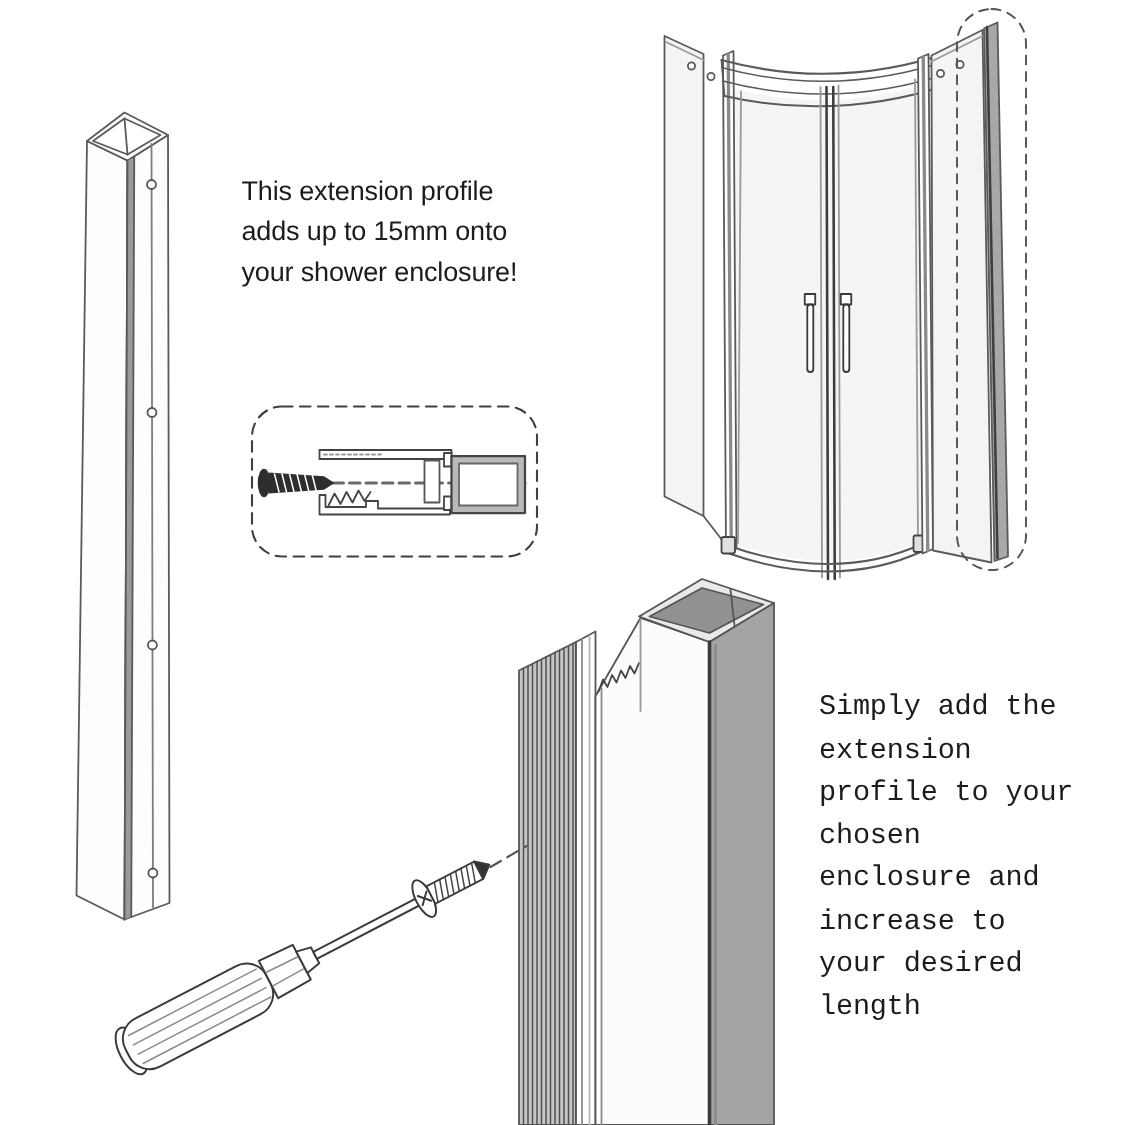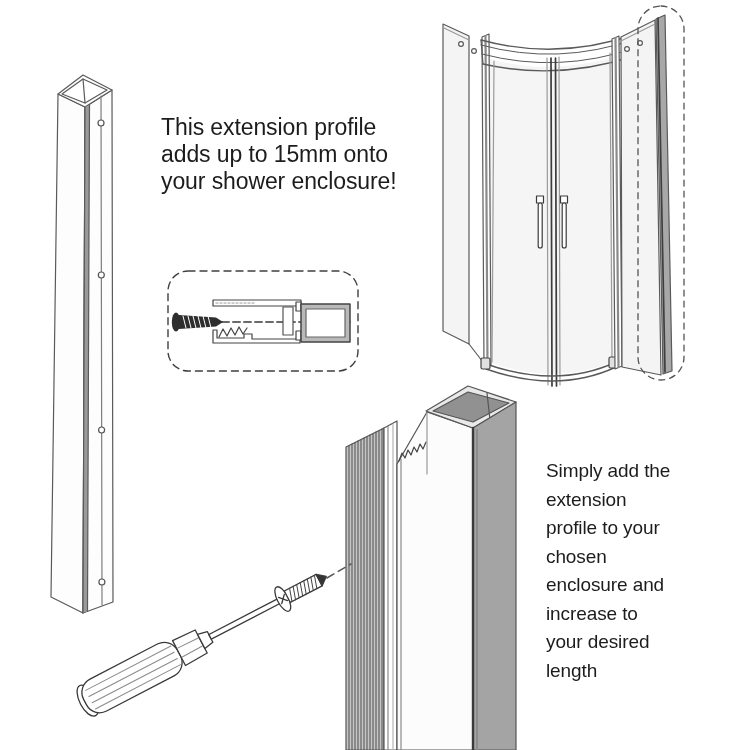--- a/index.html
+++ b/index.html
@@ -5,22 +5,22 @@
   html,body{margin:0;padding:0;background:#fff;}
   .canvas{
     position:relative;width:750px;height:750px;background:#ffffff;
     font-family:"Liberation Sans",sans-serif;overflow:hidden;
   }
   .canvas svg{position:absolute;left:0;top:0;}
   .note{
     position:absolute;color:#1c1c1c;white-space:pre-line;
     font-family:"Liberation Sans",sans-serif;letter-spacing:-0.1px;
   }
-  #top-note{left:161px;top:114px;font-size:23px;line-height:27px;}
-  #bottom-note{left:546px;top:457px;font-size:19px;line-height:28.5px;}
+  #top-note{left:161px;top:114px;font-size:18px;line-height:27px;}
+  #bottom-note{left:546px;top:457px;font-size:19px;line-height:28.5px;font-family:Liberation Mono, monospace;}
 </style>
 </head>
 <body>
 
 <div class="canvas">
 
 <svg width="750" height="750" viewBox="0 0 750 750">
 
   <g stroke="#5a5a5a" stroke-width="1.2" fill="none" stroke-linejoin="round" stroke-linecap="round">
 

